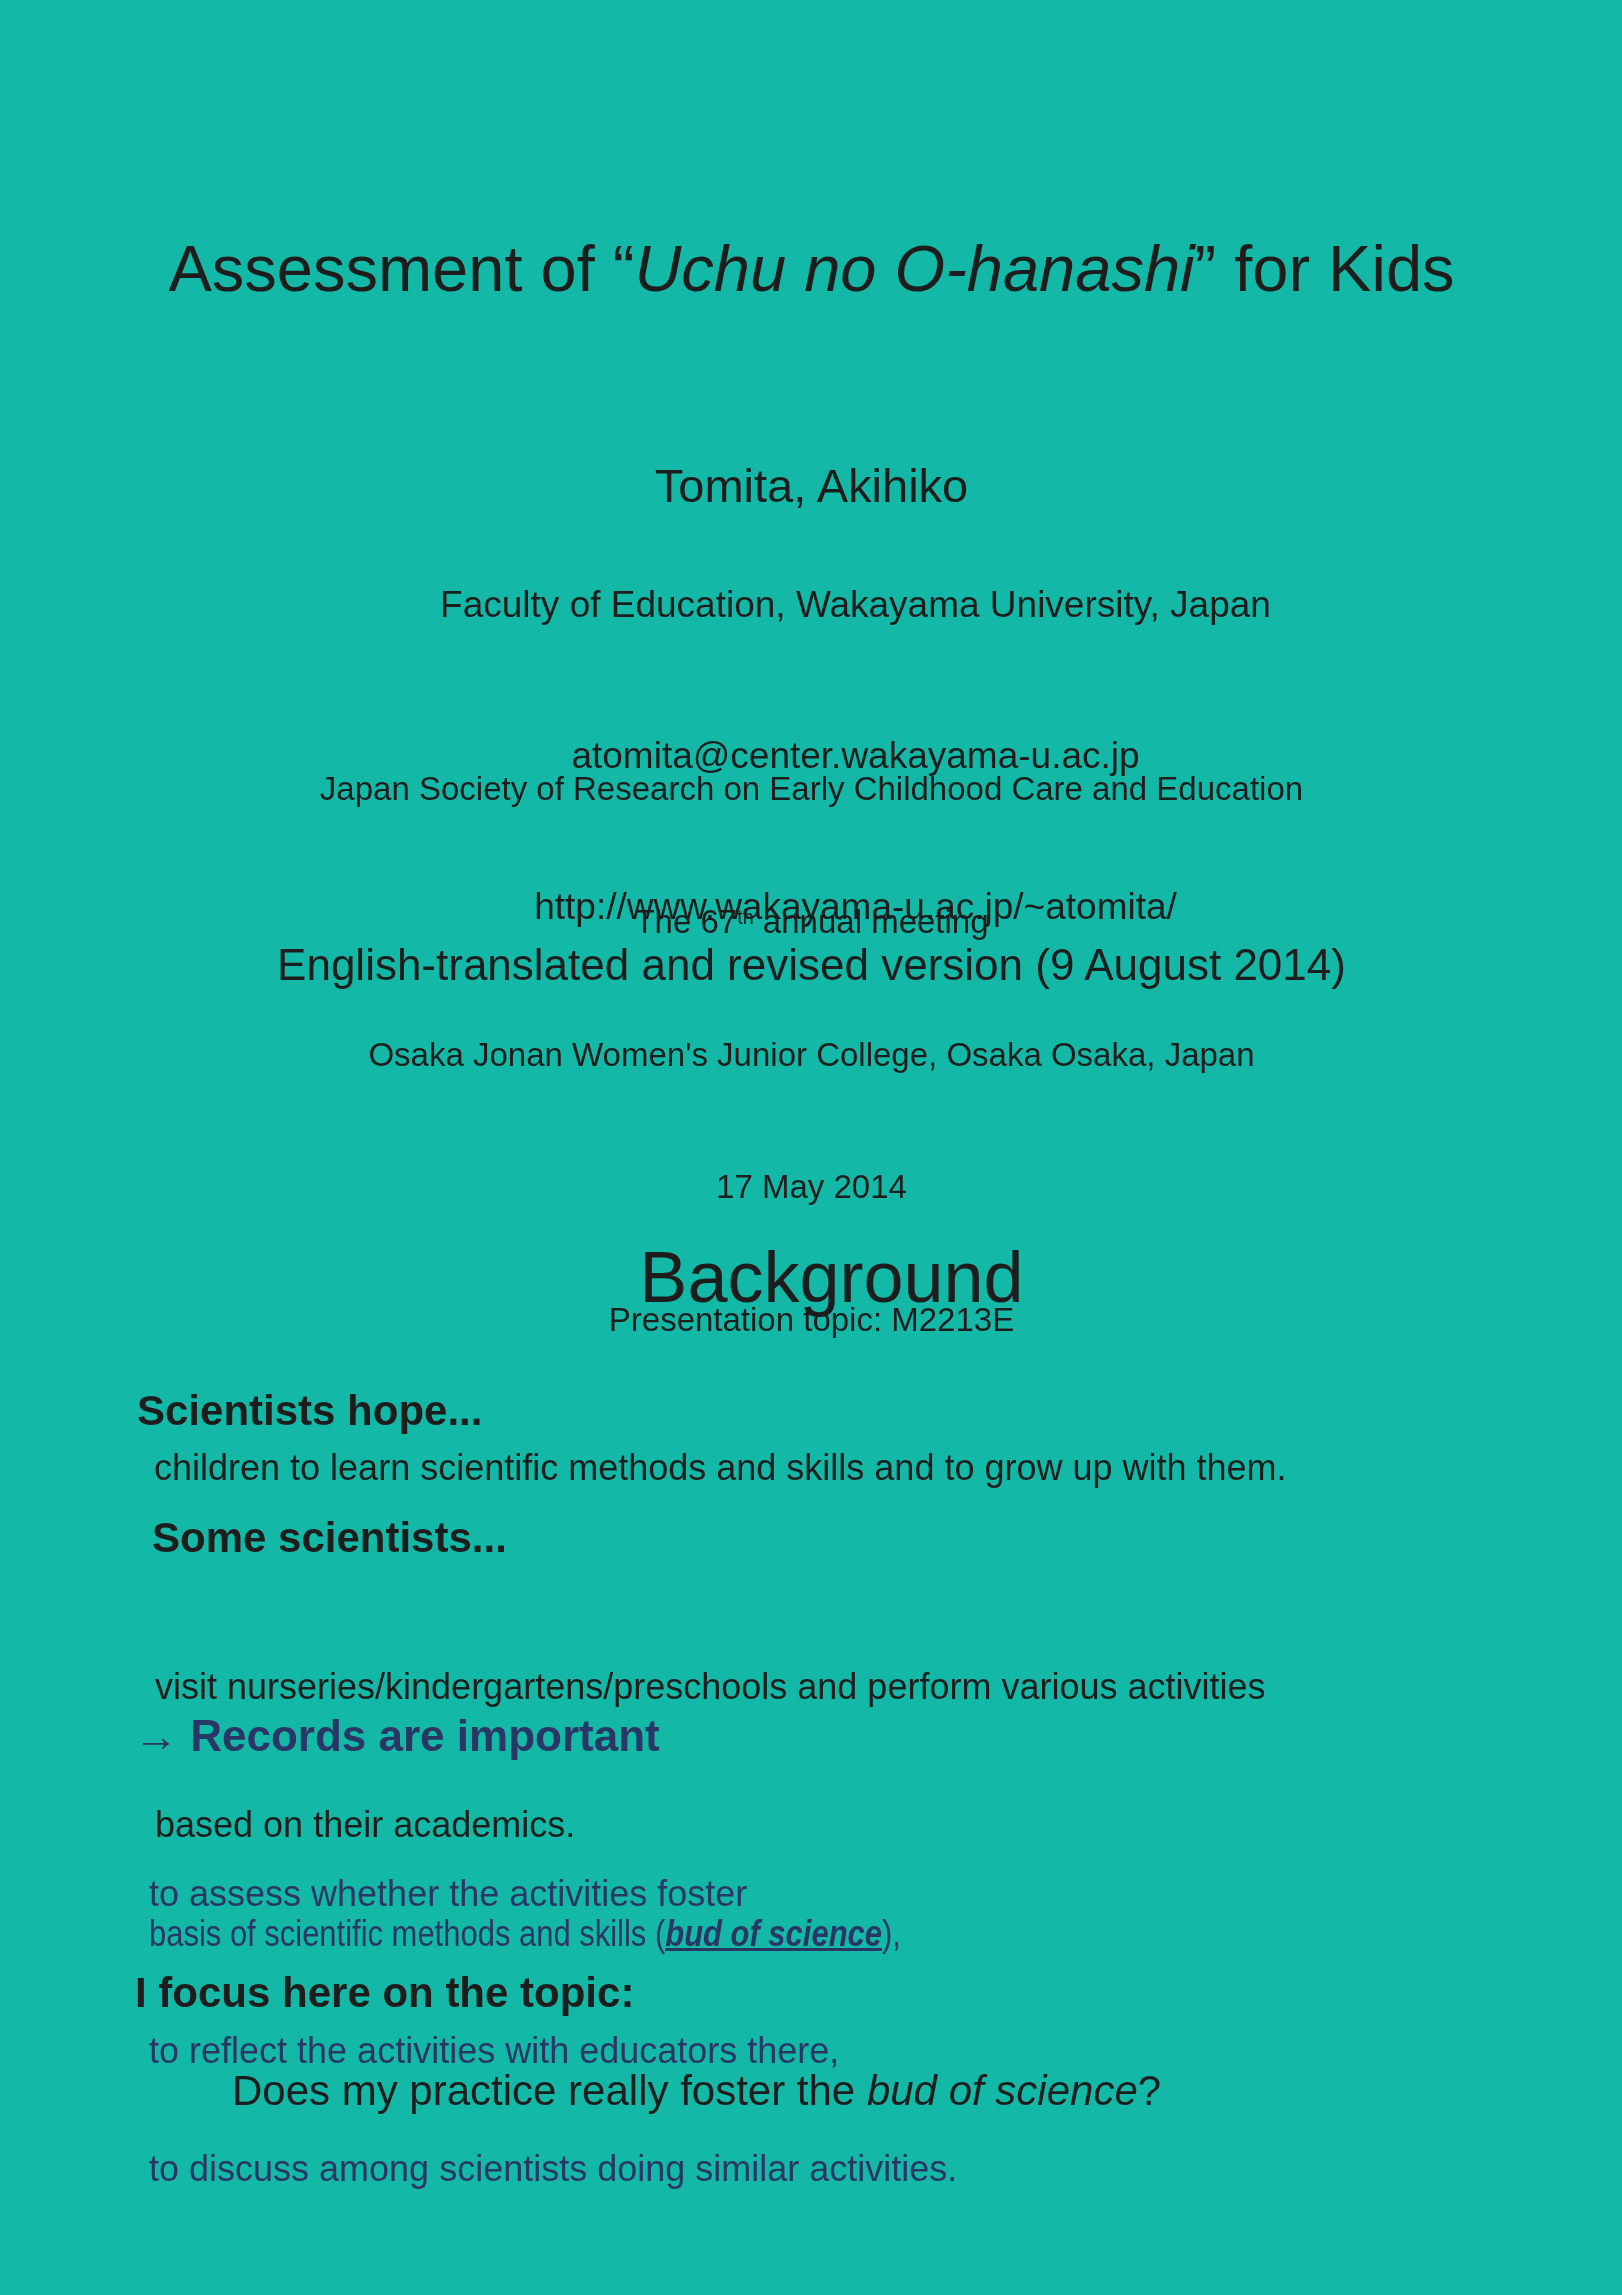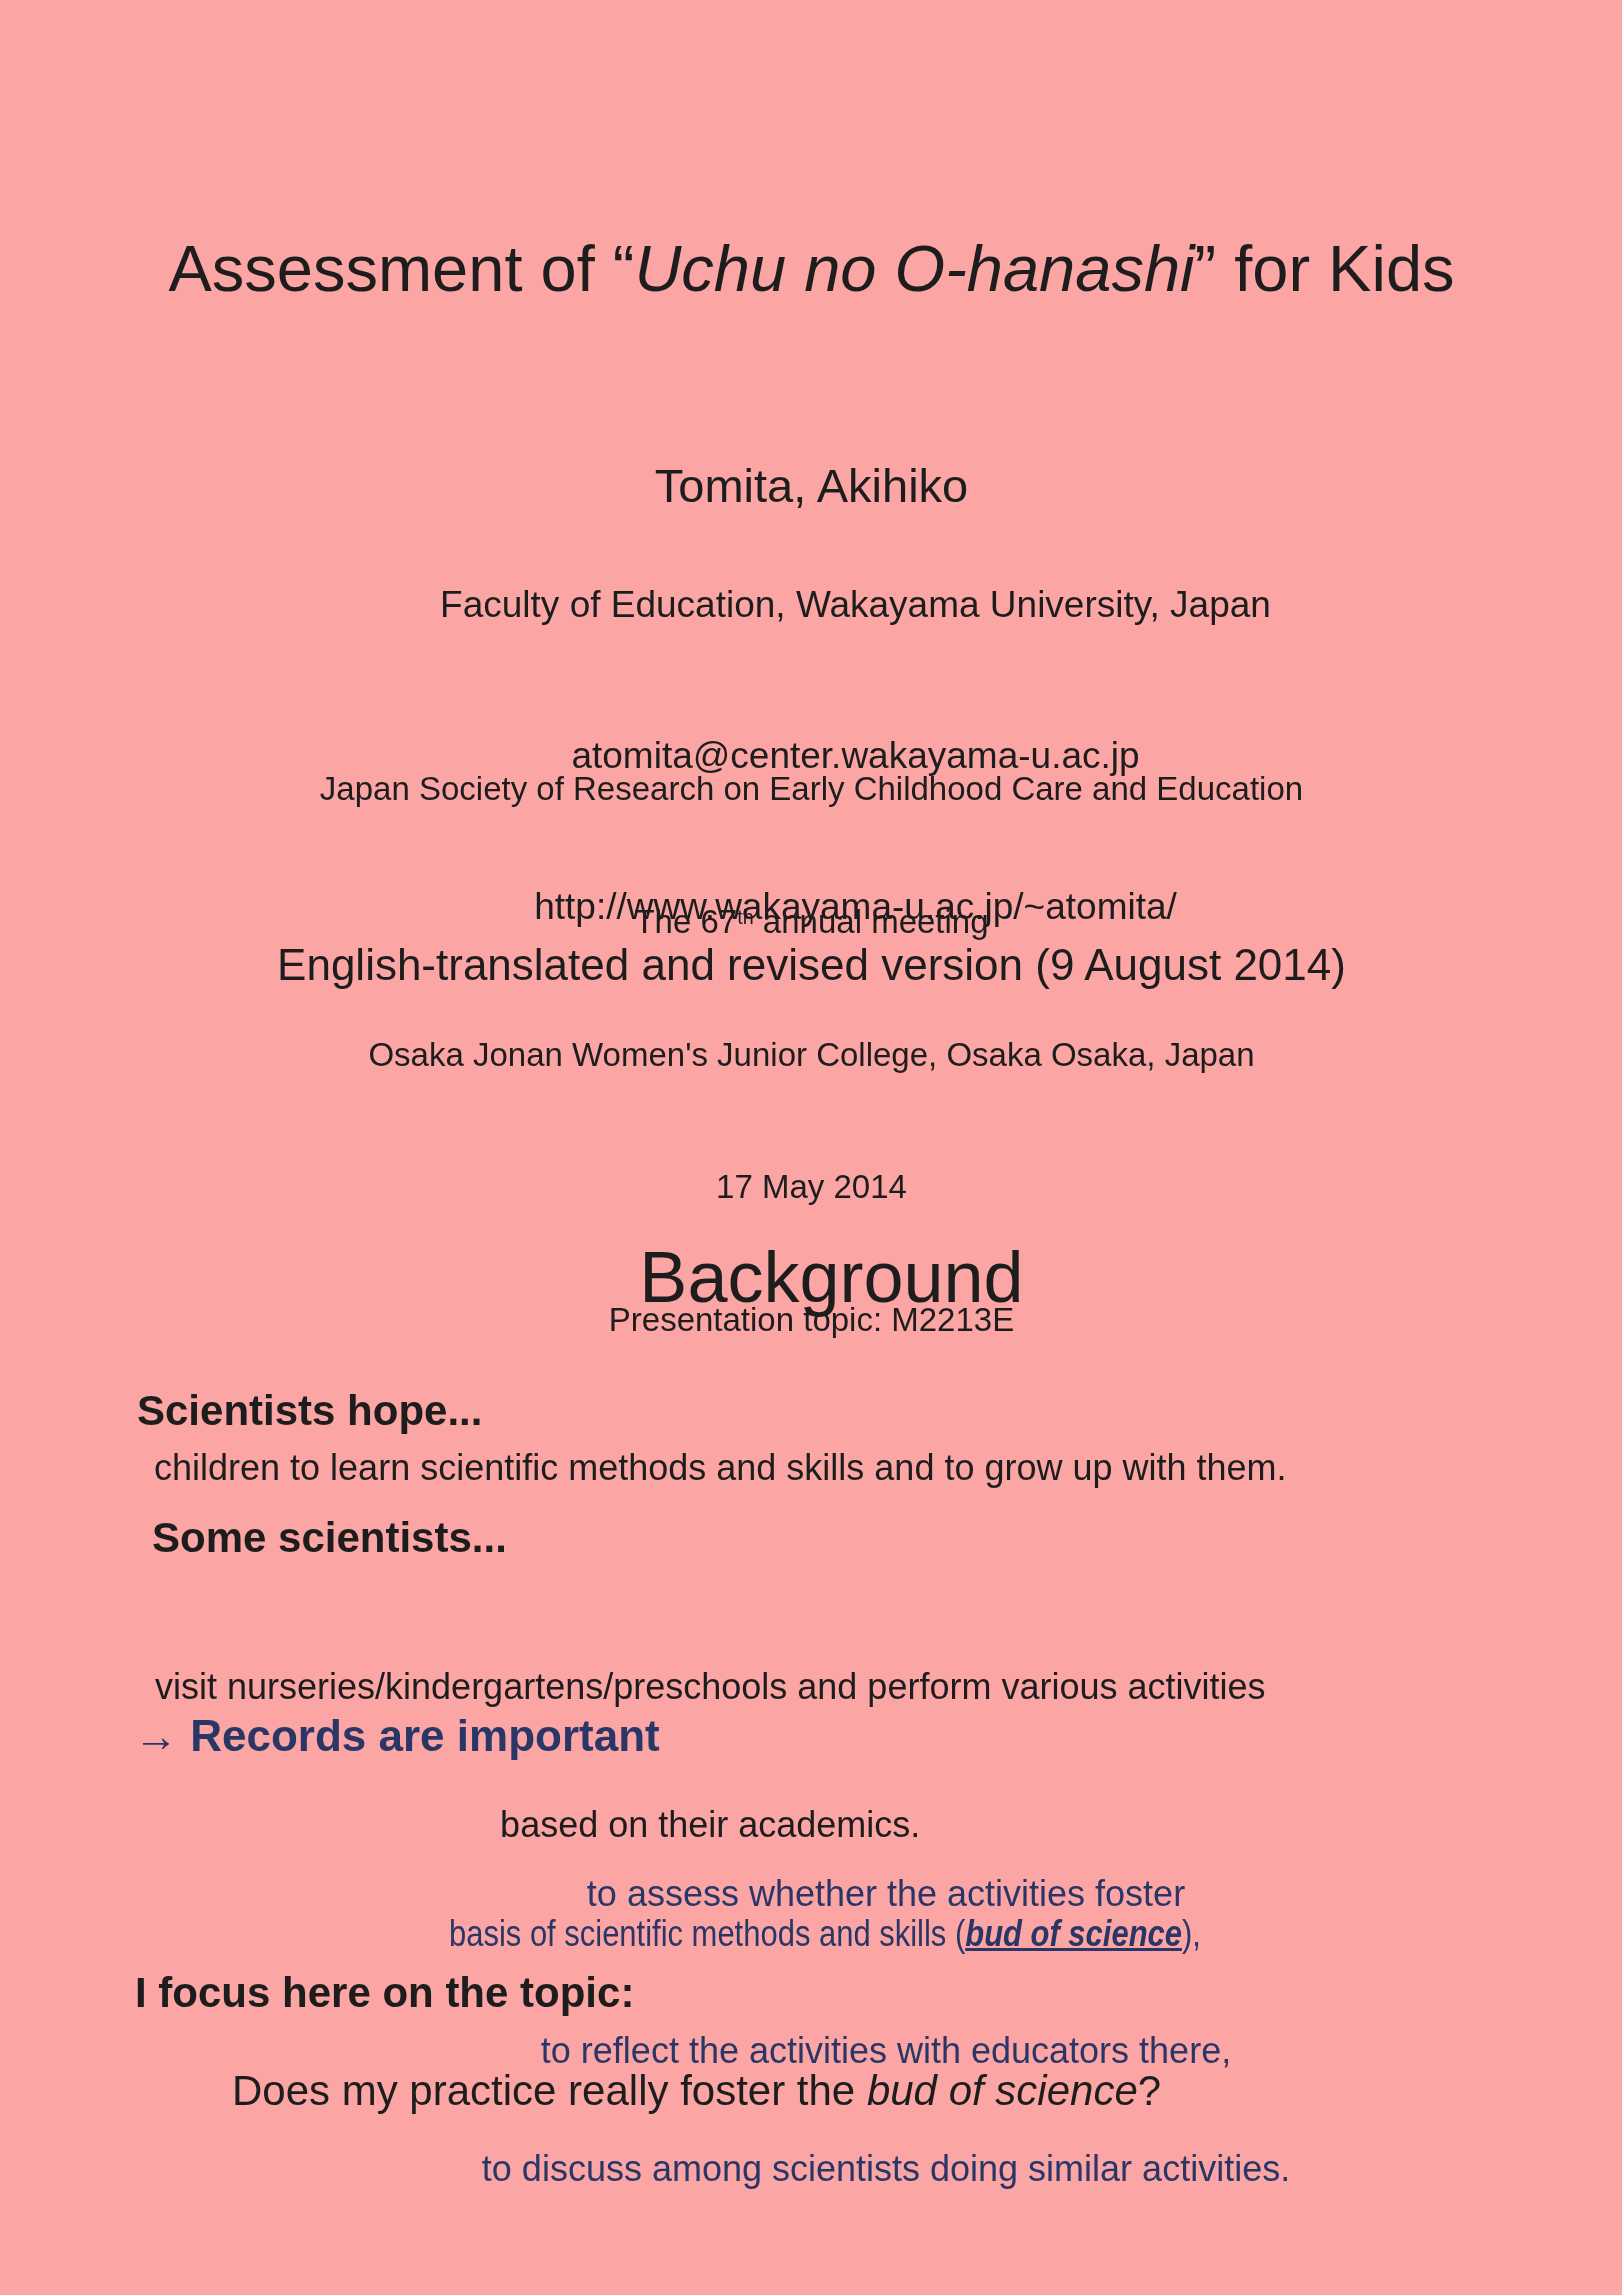--- a/index.html
+++ b/index.html
@@ -4,26 +4,26 @@
 <style>
   html, body {
     margin: 0;
     padding: 0;
     background: #ffffff;
   }
   .page {
     position: relative;
     width: 1623px;
     height: 2295px;
-    background: #fca5a5;
+    background: #14b8a6;
     overflow: hidden;
     font-family: "Liberation Sans", "DejaVu Sans", sans-serif;
     color: #1d1d1d;
   }
-  .abs { position: absolute; text-align: center; }
+  .abs { position: absolute; }
   .centered {
     left: 0;
     width: 1623px;
     text-align: center;
     white-space: pre-wrap;
   }
   .lefted { white-space: pre-wrap; }
 
   
   .doc-title    { top: 236px;  font-size: 65px; line-height: 1; }

